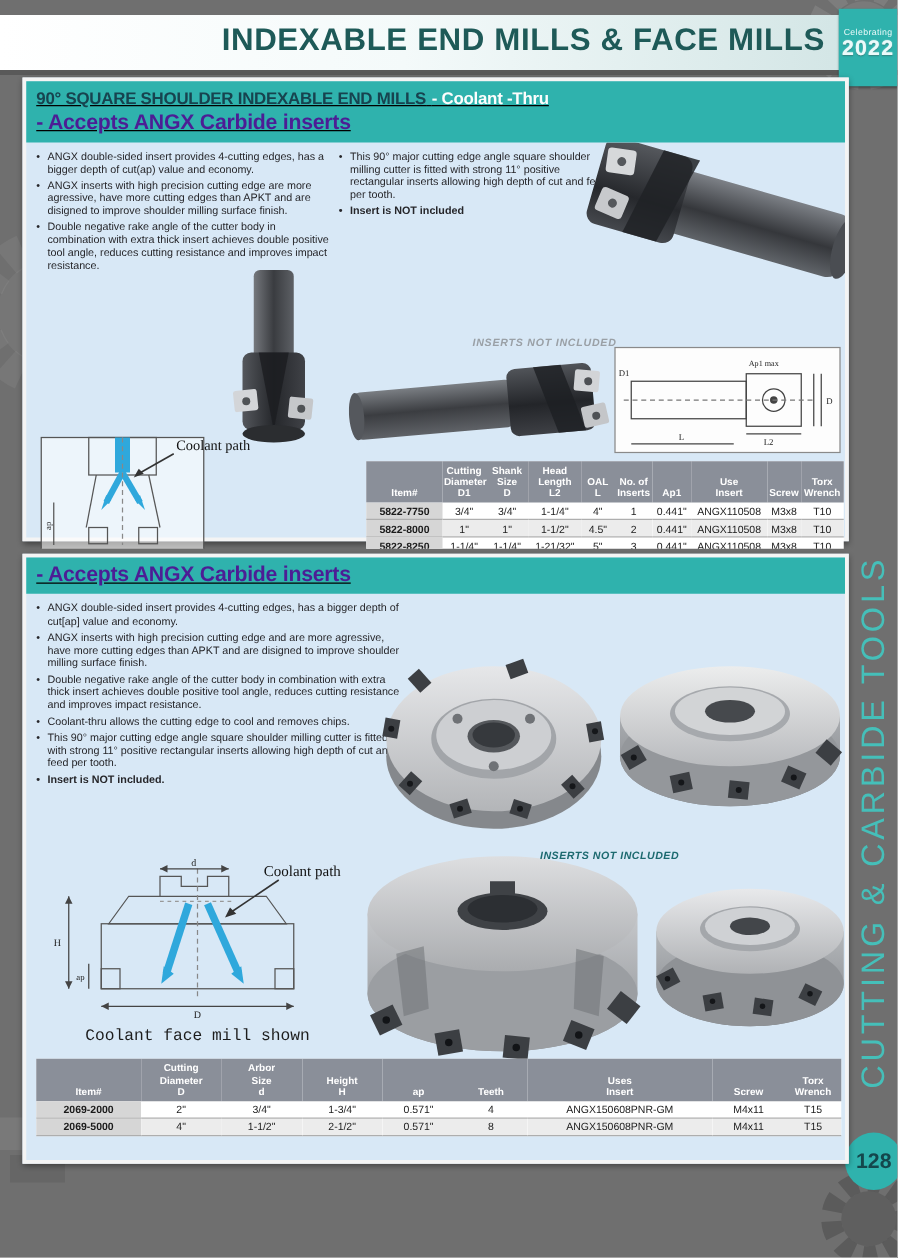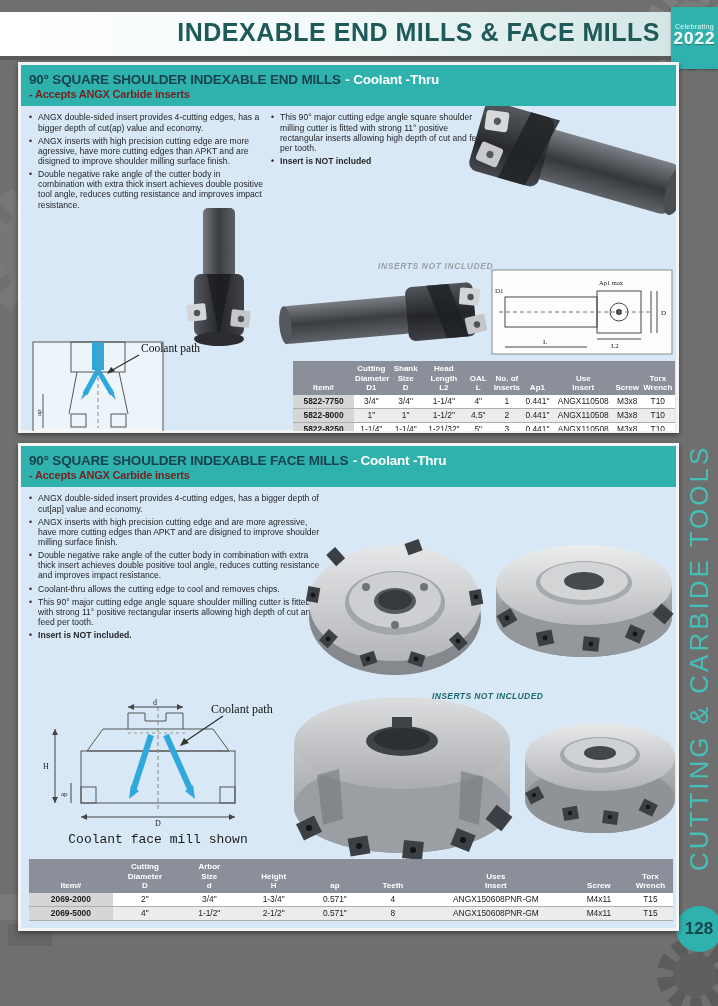--- a/index.html
+++ b/index.html
@@ -25,24 +25,24 @@
           color:#45bfb9;font-size:26px;letter-spacing:3px;white-space:nowrap;}
   .page-num{position:absolute;left:676px;top:906px;width:46px;height:46px;border-radius:50%;
           background:#2fb2ad;display:flex;align-items:center;justify-content:center;
           font-size:17px;font-weight:bold;color:#14474c;}
 
   
   .panel{position:absolute;left:18px;width:661px;background:#d8e8f6;
          border:3px solid #f4f4f4;box-shadow:0 2px 5px rgba(0,0,0,.45);box-sizing:border-box;}
   #panel1{top:62px;height:371px;}
   #panel2{top:443px;height:488px;}
-  .panel-head{background:#2fb2ad;padding:4px 8px 5px 8px;line-height:1.2;}
+  .panel-head{background:#2fb2ad;padding:4px 8px 5px 8px;line-height:1.2;text-decoration:underline;}
   .ph-dark{color:#17434f;font-weight:bold;font-size:13.5px;letter-spacing:-.2px;}
   .ph-white{color:#fdfdfd;font-weight:bold;font-size:13.5px;letter-spacing:-.2px;}
-  .ph-line2{color:#7f1d1d;font-weight:bold;font-size:11px;letter-spacing:-.2px;}
+  .ph-line2{color:#4c1d95;font-weight:bold;font-size:17px;letter-spacing:-.2px;}
   .panel-body{position:relative;width:100%;height:calc(100% - 40px);overflow:hidden;}
 
   
   .bullets{position:absolute;margin:0;padding:0;list-style:none;color:#26262a;
            font-size:8.6px;line-height:1.18;}
   .bullets li{position:relative;padding-left:9px;margin-bottom:3px;}
   .bullets li::before{content:"•";position:absolute;left:0;top:0;}
   .bullets li.bold{font-weight:bold;}
 
   .note-gray{position:absolute;font-size:8.5px;font-weight:bold;font-style:italic;
@@ -324,24 +324,20 @@
 
           </tbody>
         </table>
       </div>
 
     </div>
   </div>
 
   <div class="panel" id="panel2">
     <div class="panel-head">
-      <div>
-        <span class="ph-dark">90° SQUARE SHOULDER INDEXABLE FACE MILLS</span>
-        <span class="ph-white">- Coolant -Thru</span>
-      </div>
       <div class="ph-line2">- Accepts ANGX Carbide inserts</div>
     </div>
     <div class="panel-body">
 
       <ul class="bullets" style="left:8px;top:6px;width:292px;">
         <li>ANGX double-sided insert provides 4-cutting edges, has a bigger depth of cut[ap] value and economy.</li>
         <li>ANGX inserts with high precision cutting edge and are more agressive, have more cutting edges than APKT and are disigned to improve shoulder milling surface finish.</li>
         <li>Double negative rake angle of the cutter body in combination with extra thick insert achieves double positive tool angle, reduces cutting resistance and improves impact resistance.</li>
         <li>Coolant-thru allows the cutting edge to cool and removes chips.</li>
         <li>This 90° major cutting edge angle square shoulder milling cutter is fitted with strong 11° positive rectangular inserts allowing high depth of cut and feed per tooth.</li>

